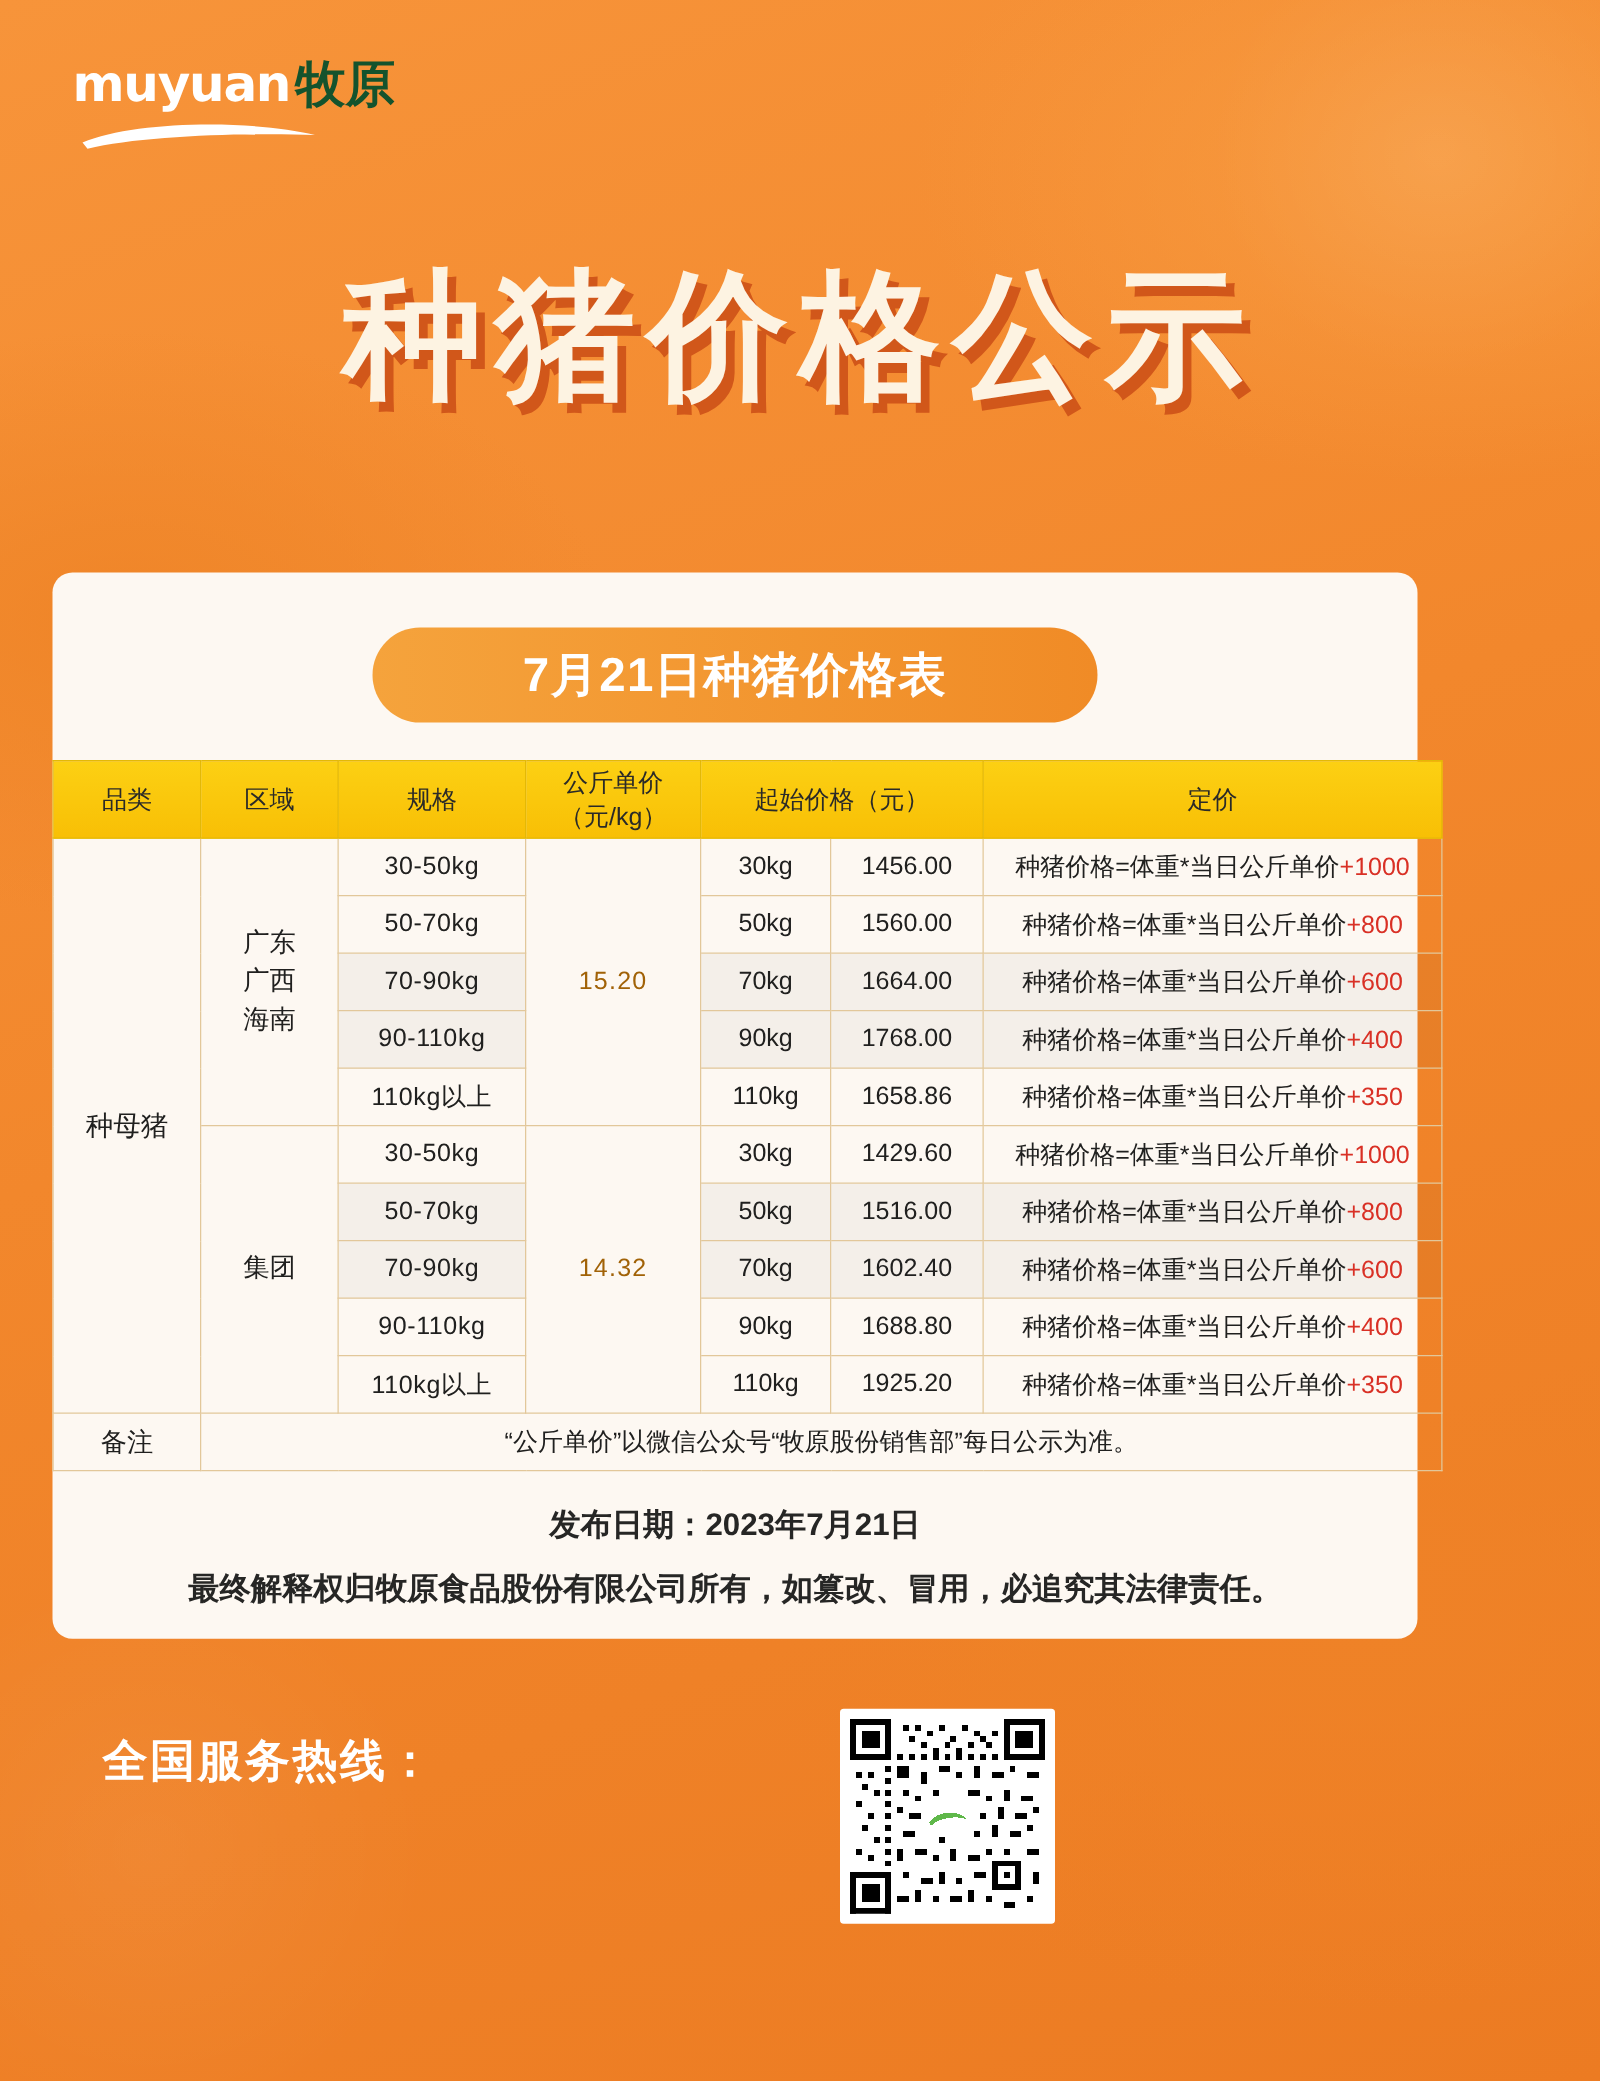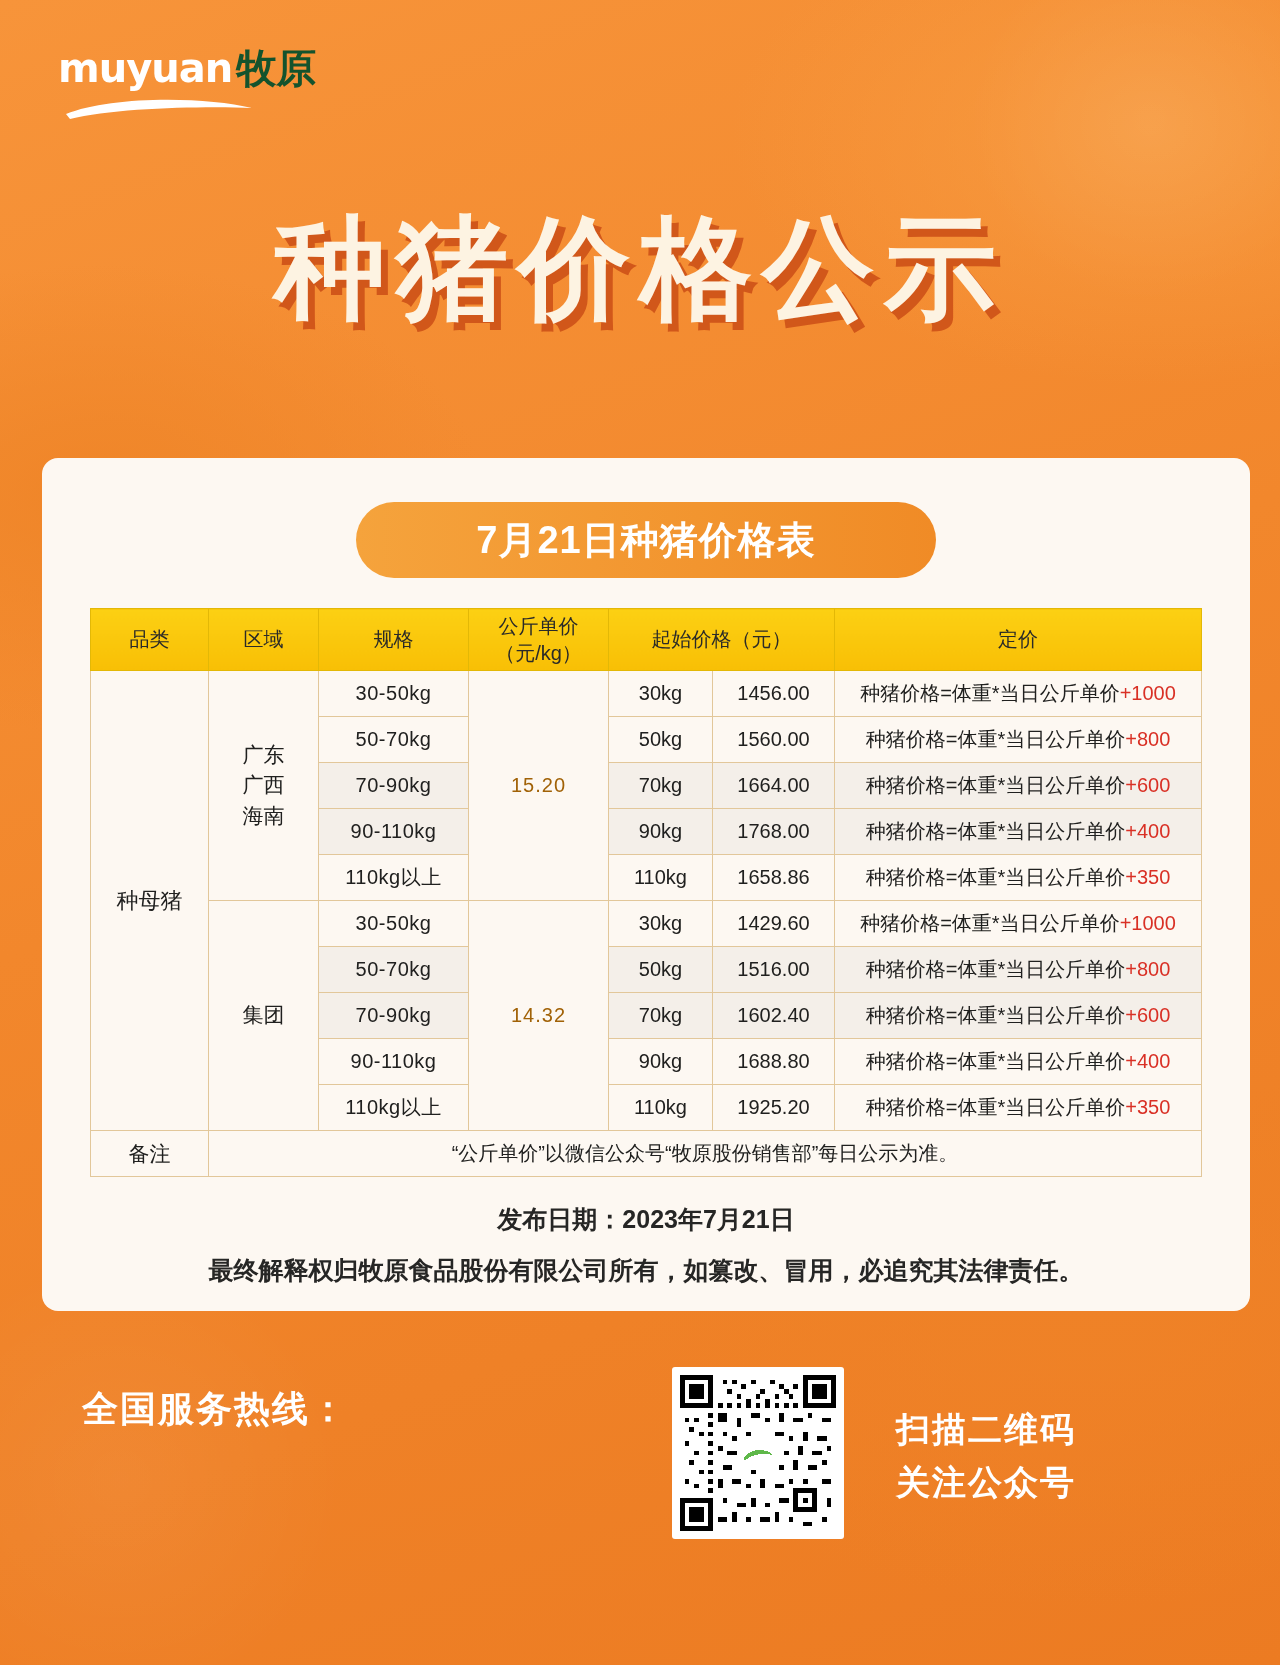--- a/index.html
+++ b/index.html
@@ -60,21 +60,21 @@
     letter-spacing: 10px;
     text-shadow: 7px 8px 0 #d1571a;
     line-height:1.15;
     white-space:nowrap;
   }
 
   
   .card {
     position:absolute;
     left:42px; top:458px;
-    width: 1208px;
+    width: 1092px;
     background: #fdf8f2;
     border-radius: 16px;
     padding: 34px 0 24px 0;
   }
   .pill {
     margin: 10px auto 30px auto;
     width: 580px; height: 76px;
     border-radius: 38px;
     background: linear-gradient(90deg,#f5a33c 0%, #f08b26 100%);
     color:#ffffff;
@@ -463,19 +463,15 @@
           </g>
           <rect x="12" y="13" width="9" height="7" fill="#ffffff"></rect>
           <g>
             <circle cx="16.5" cy="16.5" r="3.4" fill="#ffffff"></circle>
             <path d="M13.4 17.6 C14.8 15.4, 18.4 15.4, 19.8 17.0 C18.3 16.4, 15.2 16.6, 13.7 18.1 Z" fill="#5fb84a"></path>
           </g>
         </svg>
       </div>
     </div>
 
-    <div class="scan">
-      <div>扫描二维码</div>
-      <div>关注公众号</div>
-    </div>
   </div>
 
 </div>
 
 </body></html>

